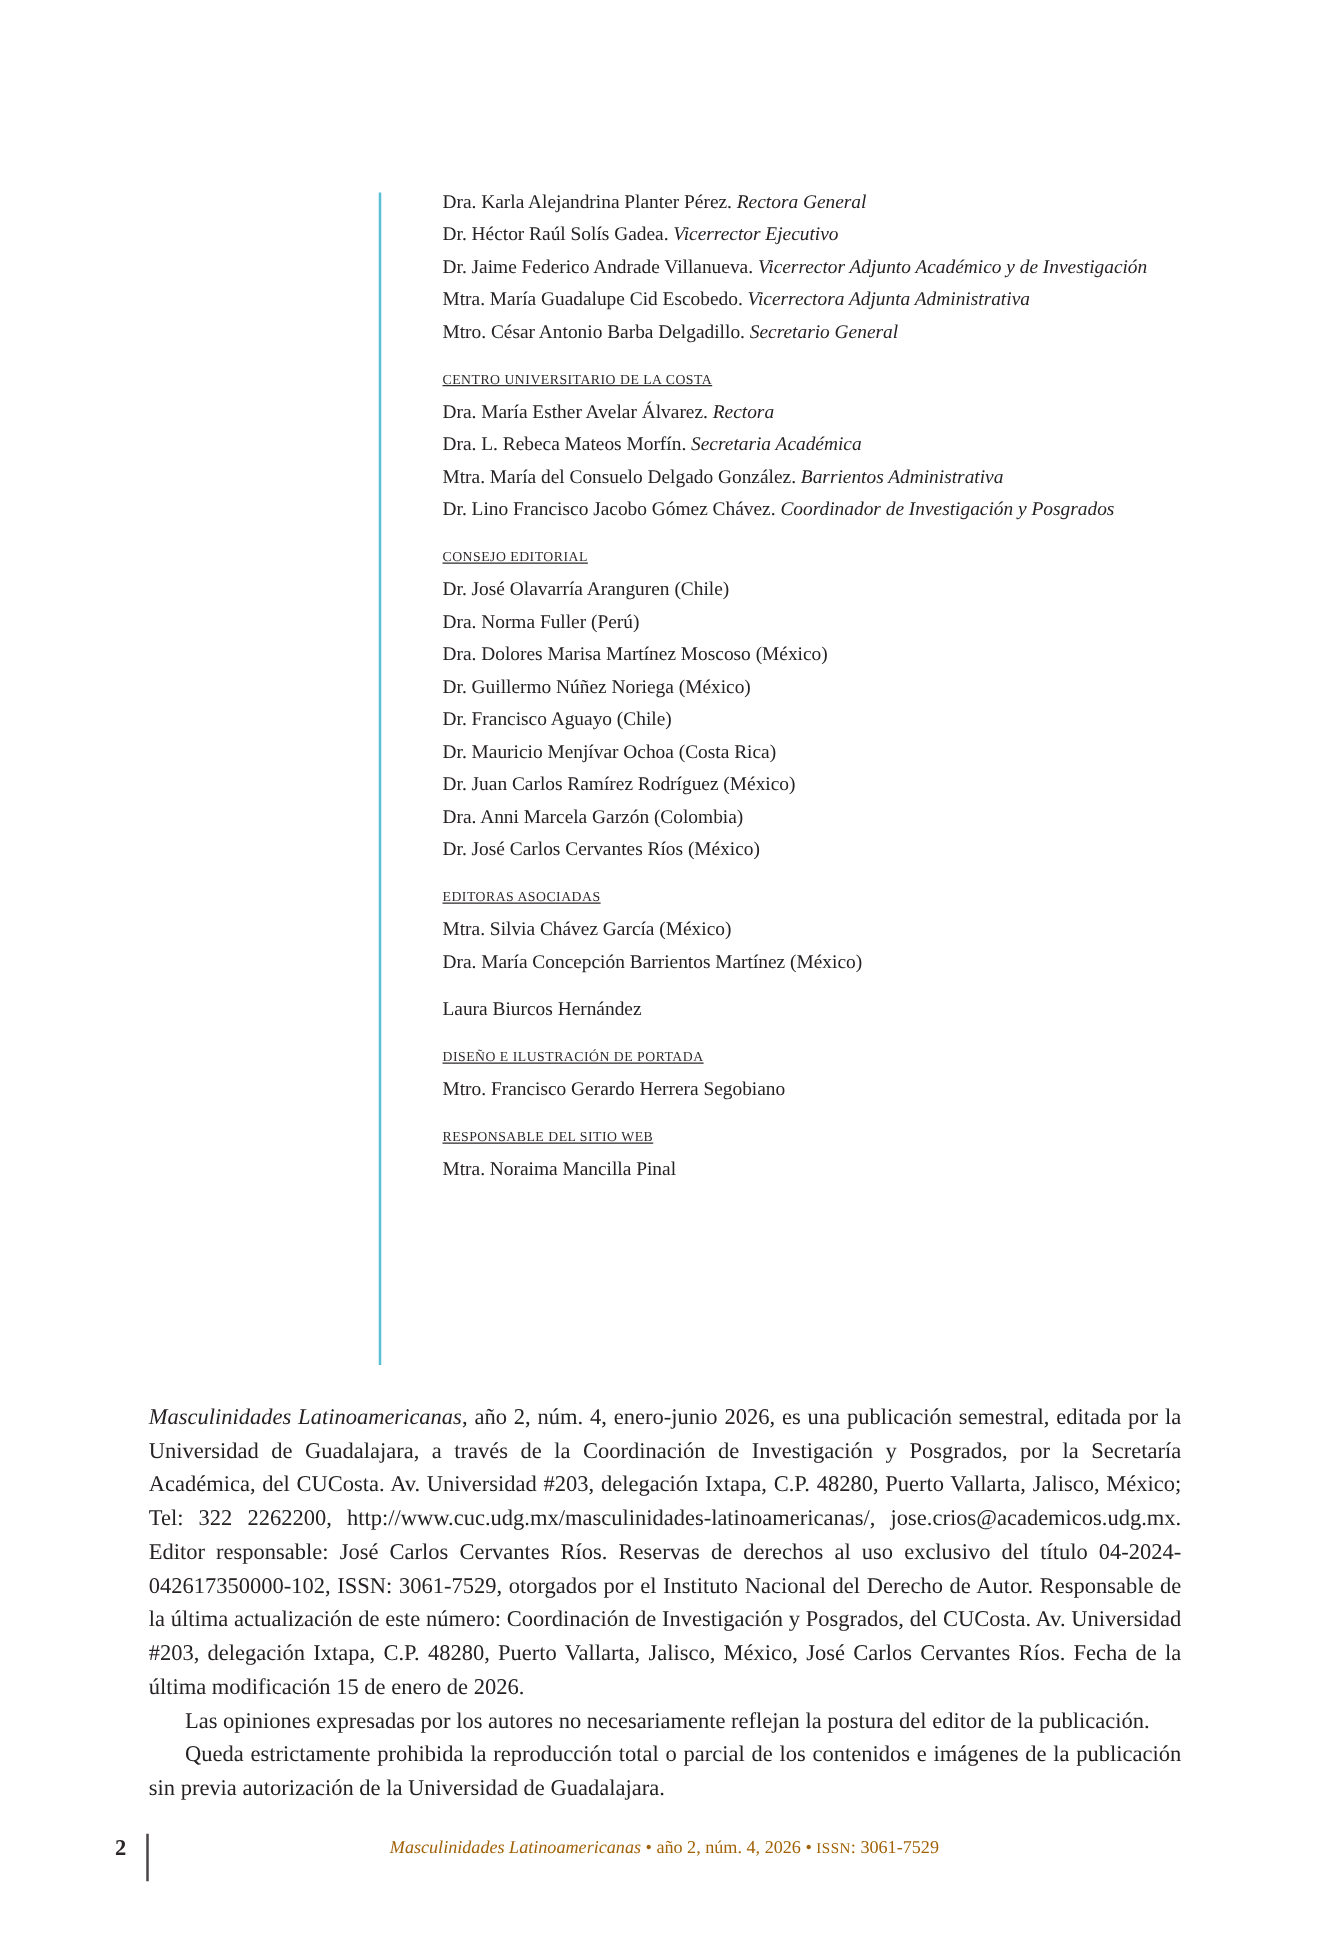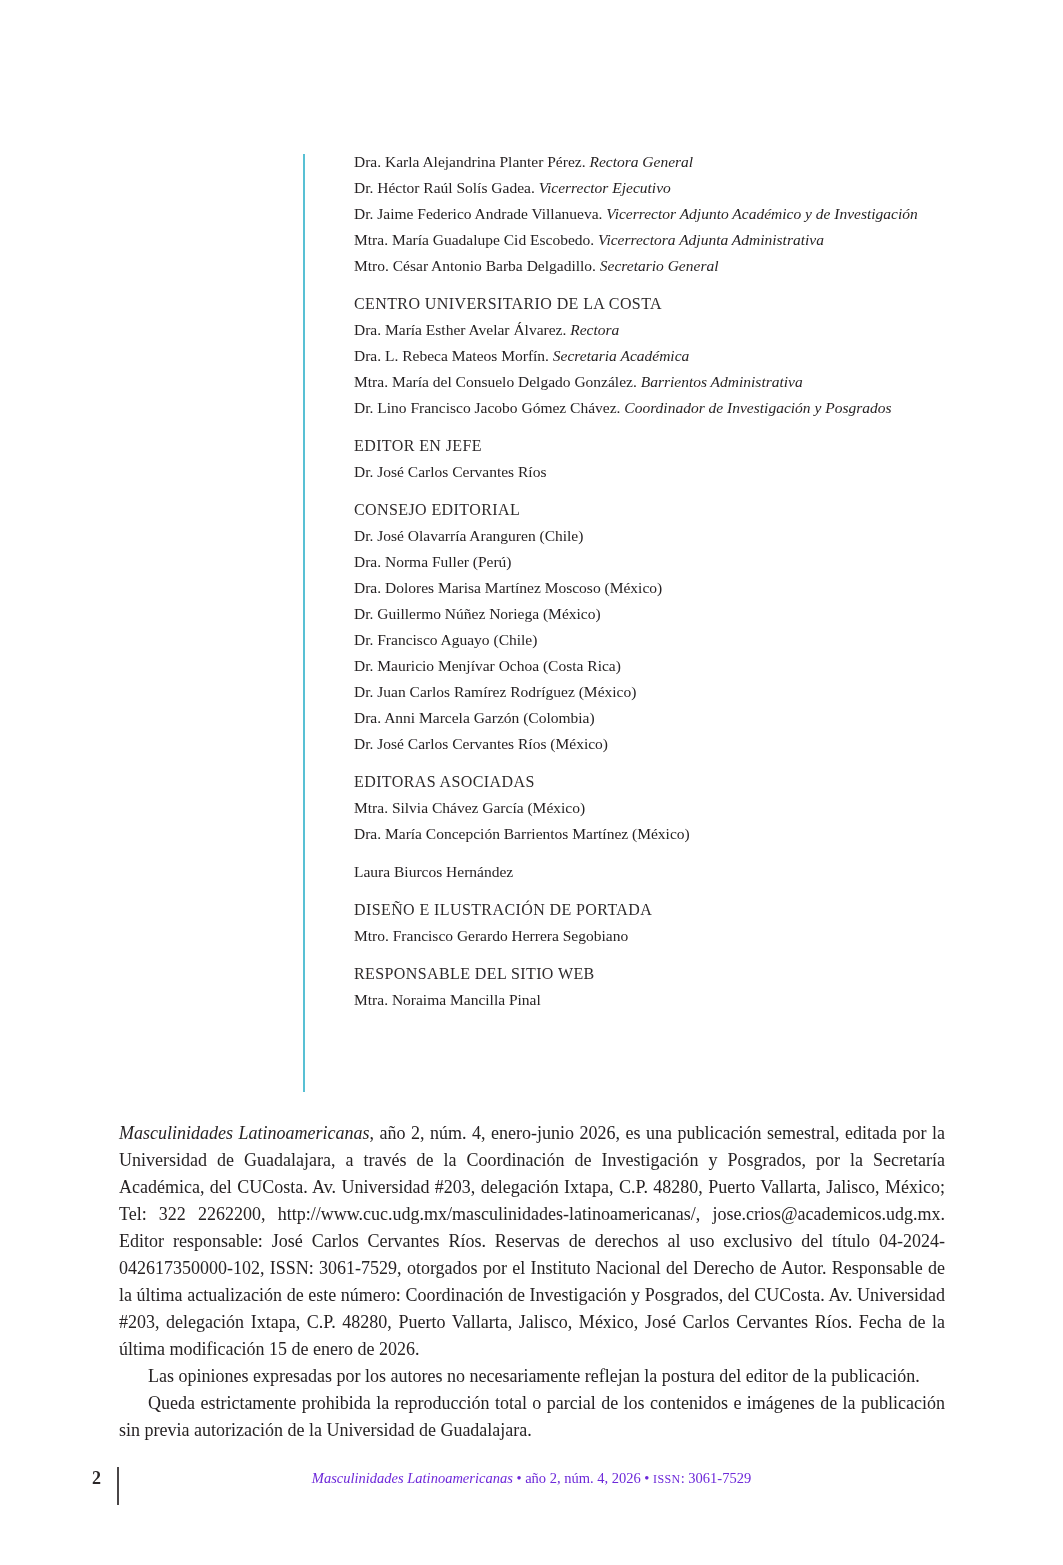--- a/index.html
+++ b/index.html
@@ -26,23 +26,24 @@
   }
   
   .dir-content{
     position:absolute;left:334px;top:149px;width:648px;
     font-size:15.5px;line-height:26px;margin-left:20px;
   }
   .dir-section{margin:0;}
   .dir-section + .dir-section{margin-top:12px;}
   .dir-heading{
     margin:0;font-weight:normal;
-    font-size:16px;line-height:26px;
+    font-size:11px;line-height:26px;
     letter-spacing:0.4px;
     color:#2e2a2b;
+    text-decoration:underline;
   }
   .dir-entry{white-space:nowrap;}
   .entry-role{font-style:italic;}
   
   .legal{
     position:absolute;left:119px;top:1120px;width:826px;
     font-size:18px;line-height:27px;
     text-align:justify;
   }
   .legal p{margin:0;}
@@ -53,21 +54,21 @@
     position:absolute;left:92px;top:1468px;
     font-size:18px;font-weight:bold;color:#2a2627;
   }
   .footrule{
     position:absolute;left:117px;top:1467px;
     width:2px;height:38px;background:#4a4647;
   }
   .foottext{
     position:absolute;left:0;top:1470px;width:1063px;
     text-align:center;
-    font-size:14.5px;color:#6d28d9;
+    font-size:14.5px;color:#a16207;
   }
   .sc{font-size:12px;letter-spacing:0.4px;}
 </style>
 </head>
 <body>
 
 <div class="page">
 
 
   <div class="dir-rule" style="background: rgb(88, 192, 212);"></div>
@@ -91,25 +92,20 @@
 
   <div class="dir-entry"><span class="entry-name">Dra. María Esther Avelar Álvarez.</span> <span class="entry-role">Rectora</span></div>
 
   <div class="dir-entry"><span class="entry-name">Dra. L. Rebeca Mateos Morfín.</span> <span class="entry-role">Secretaria Académica</span></div>
 
   <div class="dir-entry"><span class="entry-name">Mtra. María del Consuelo Delgado González.</span> <span class="entry-role">Barrientos Administrativa</span></div>
 
   <div class="dir-entry"><span class="entry-name">Dr. Lino Francisco Jacobo Gómez Chávez.</span> <span class="entry-role">Coordinador de Investigación y Posgrados</span></div>
 </section>
 
-  <section class="dir-section">
-    <h3 class="dir-heading">EDITOR EN JEFE</h3>
-
-  <div class="dir-entry"><span class="entry-name">Dr. José Carlos Cervantes Ríos</span> </div>
-</section>
 
   <section class="dir-section">
     <h3 class="dir-heading">CONSEJO EDITORIAL</h3>
 
   <div class="dir-entry"><span class="entry-name">Dr. José Olavarría Aranguren (Chile)</span> </div>
 
   <div class="dir-entry"><span class="entry-name">Dra. Norma Fuller (Perú)</span> </div>
 
 
   <div class="dir-entry"><span class="entry-name">Dra. Dolores Marisa Martínez Moscoso (México)</span> </div>

